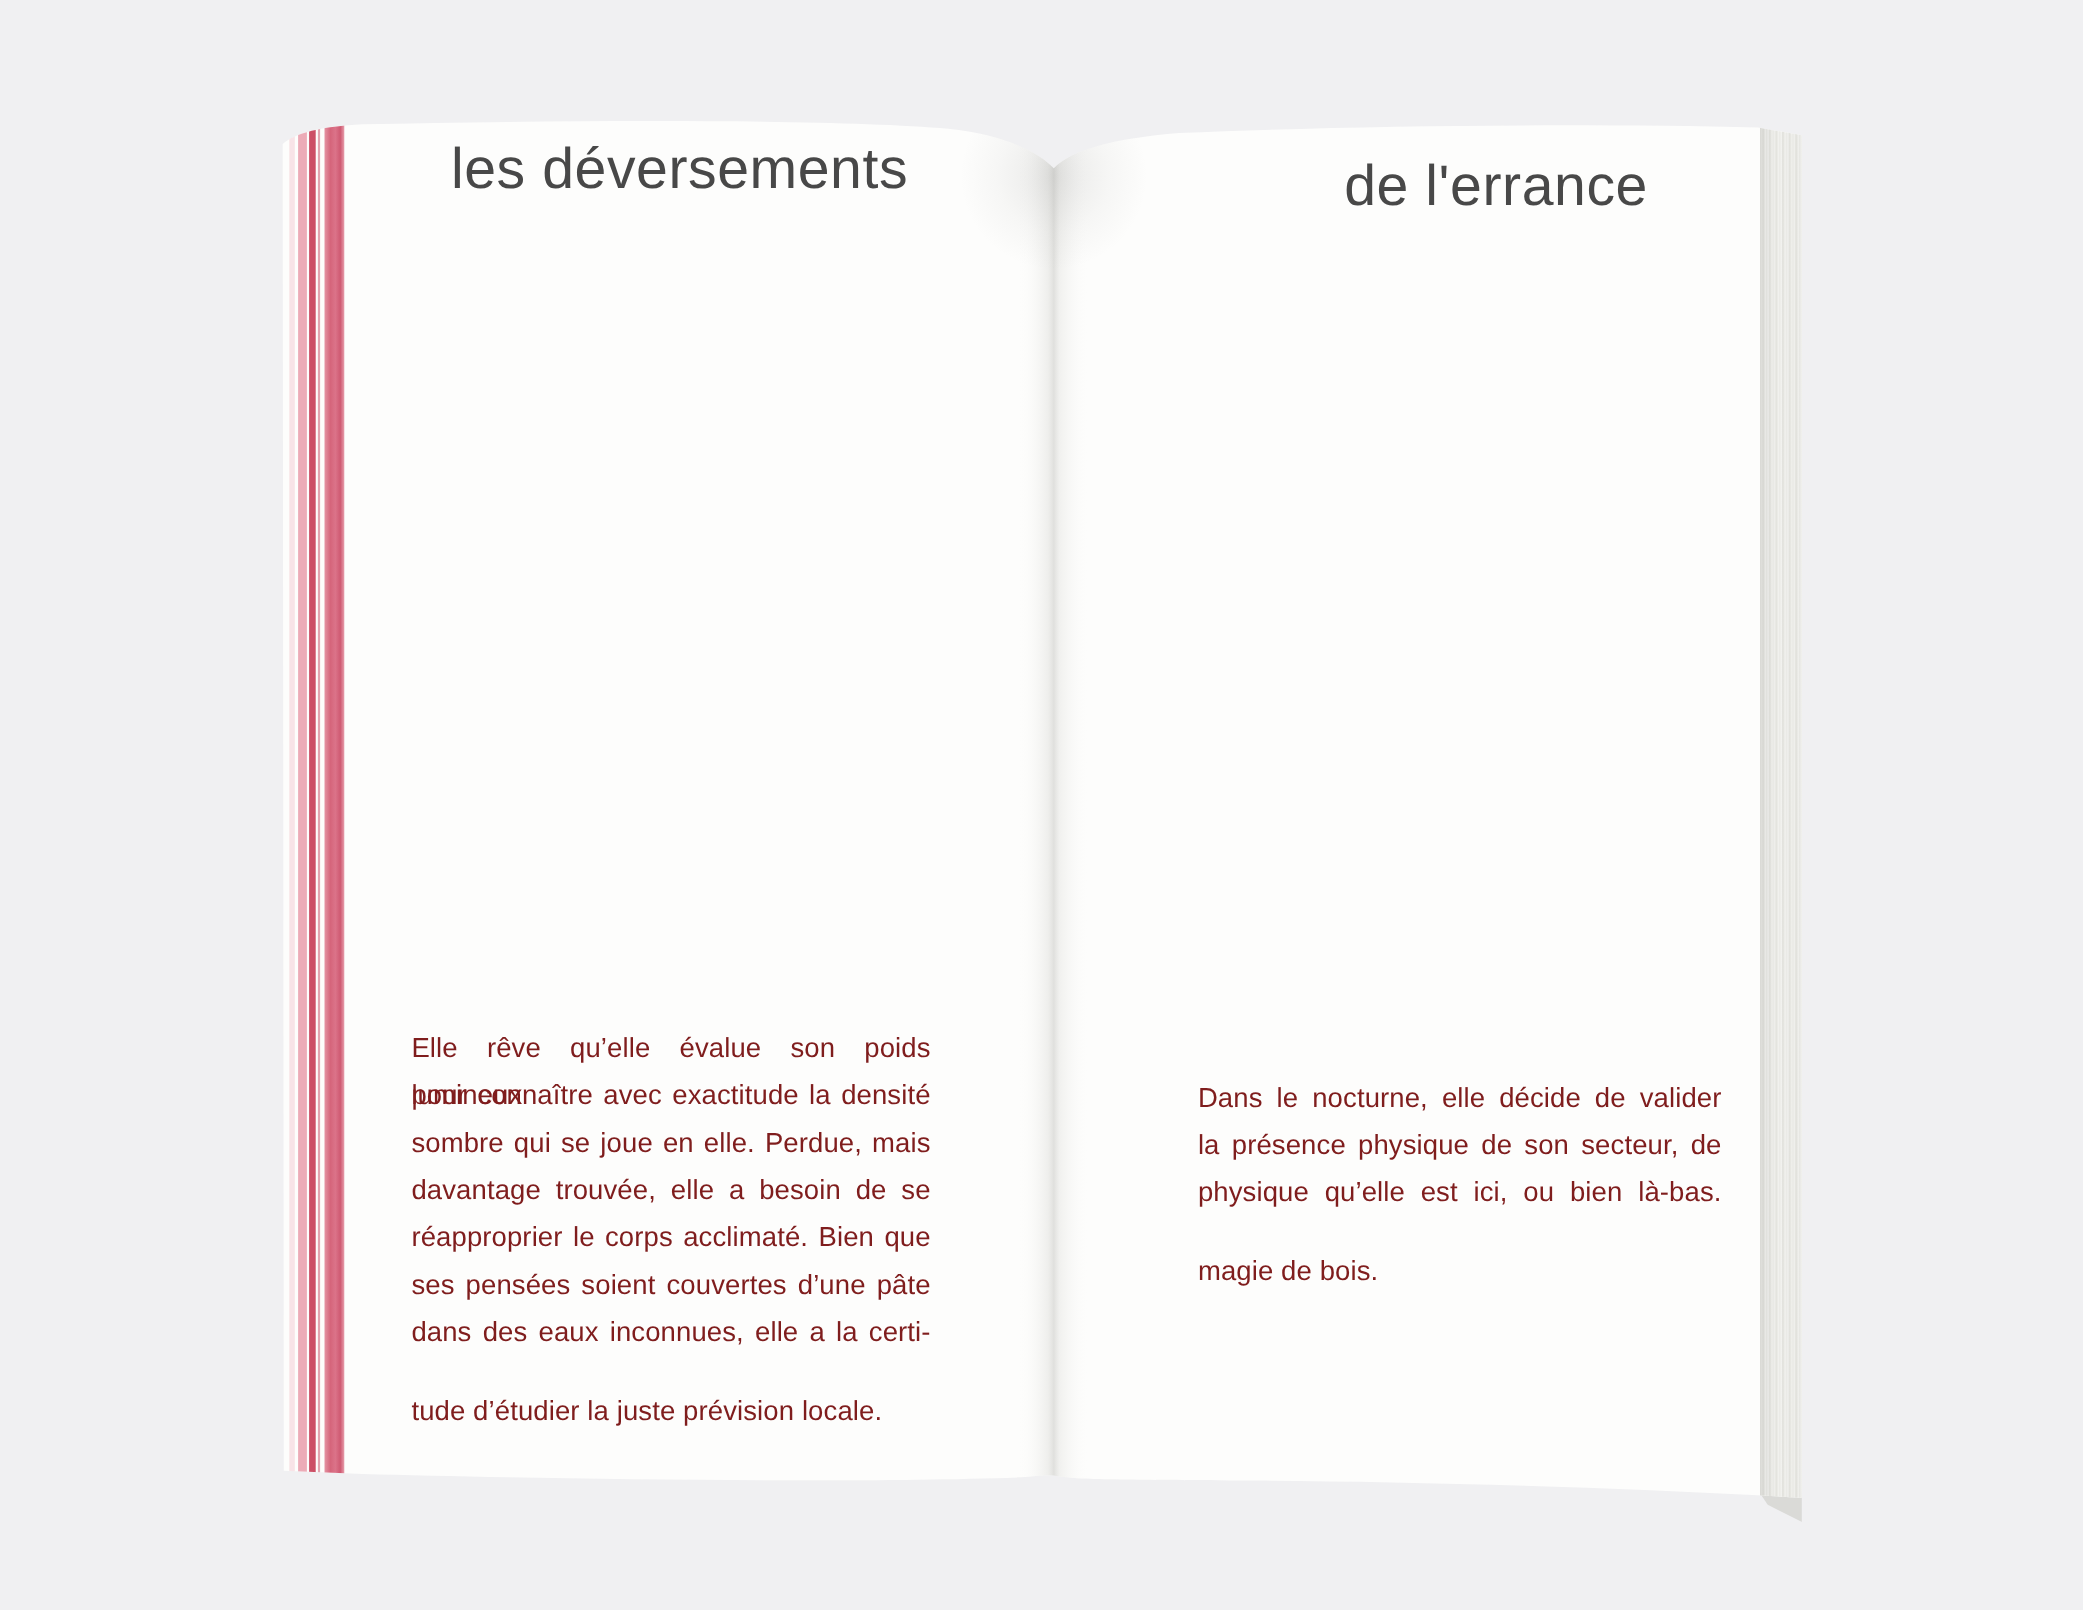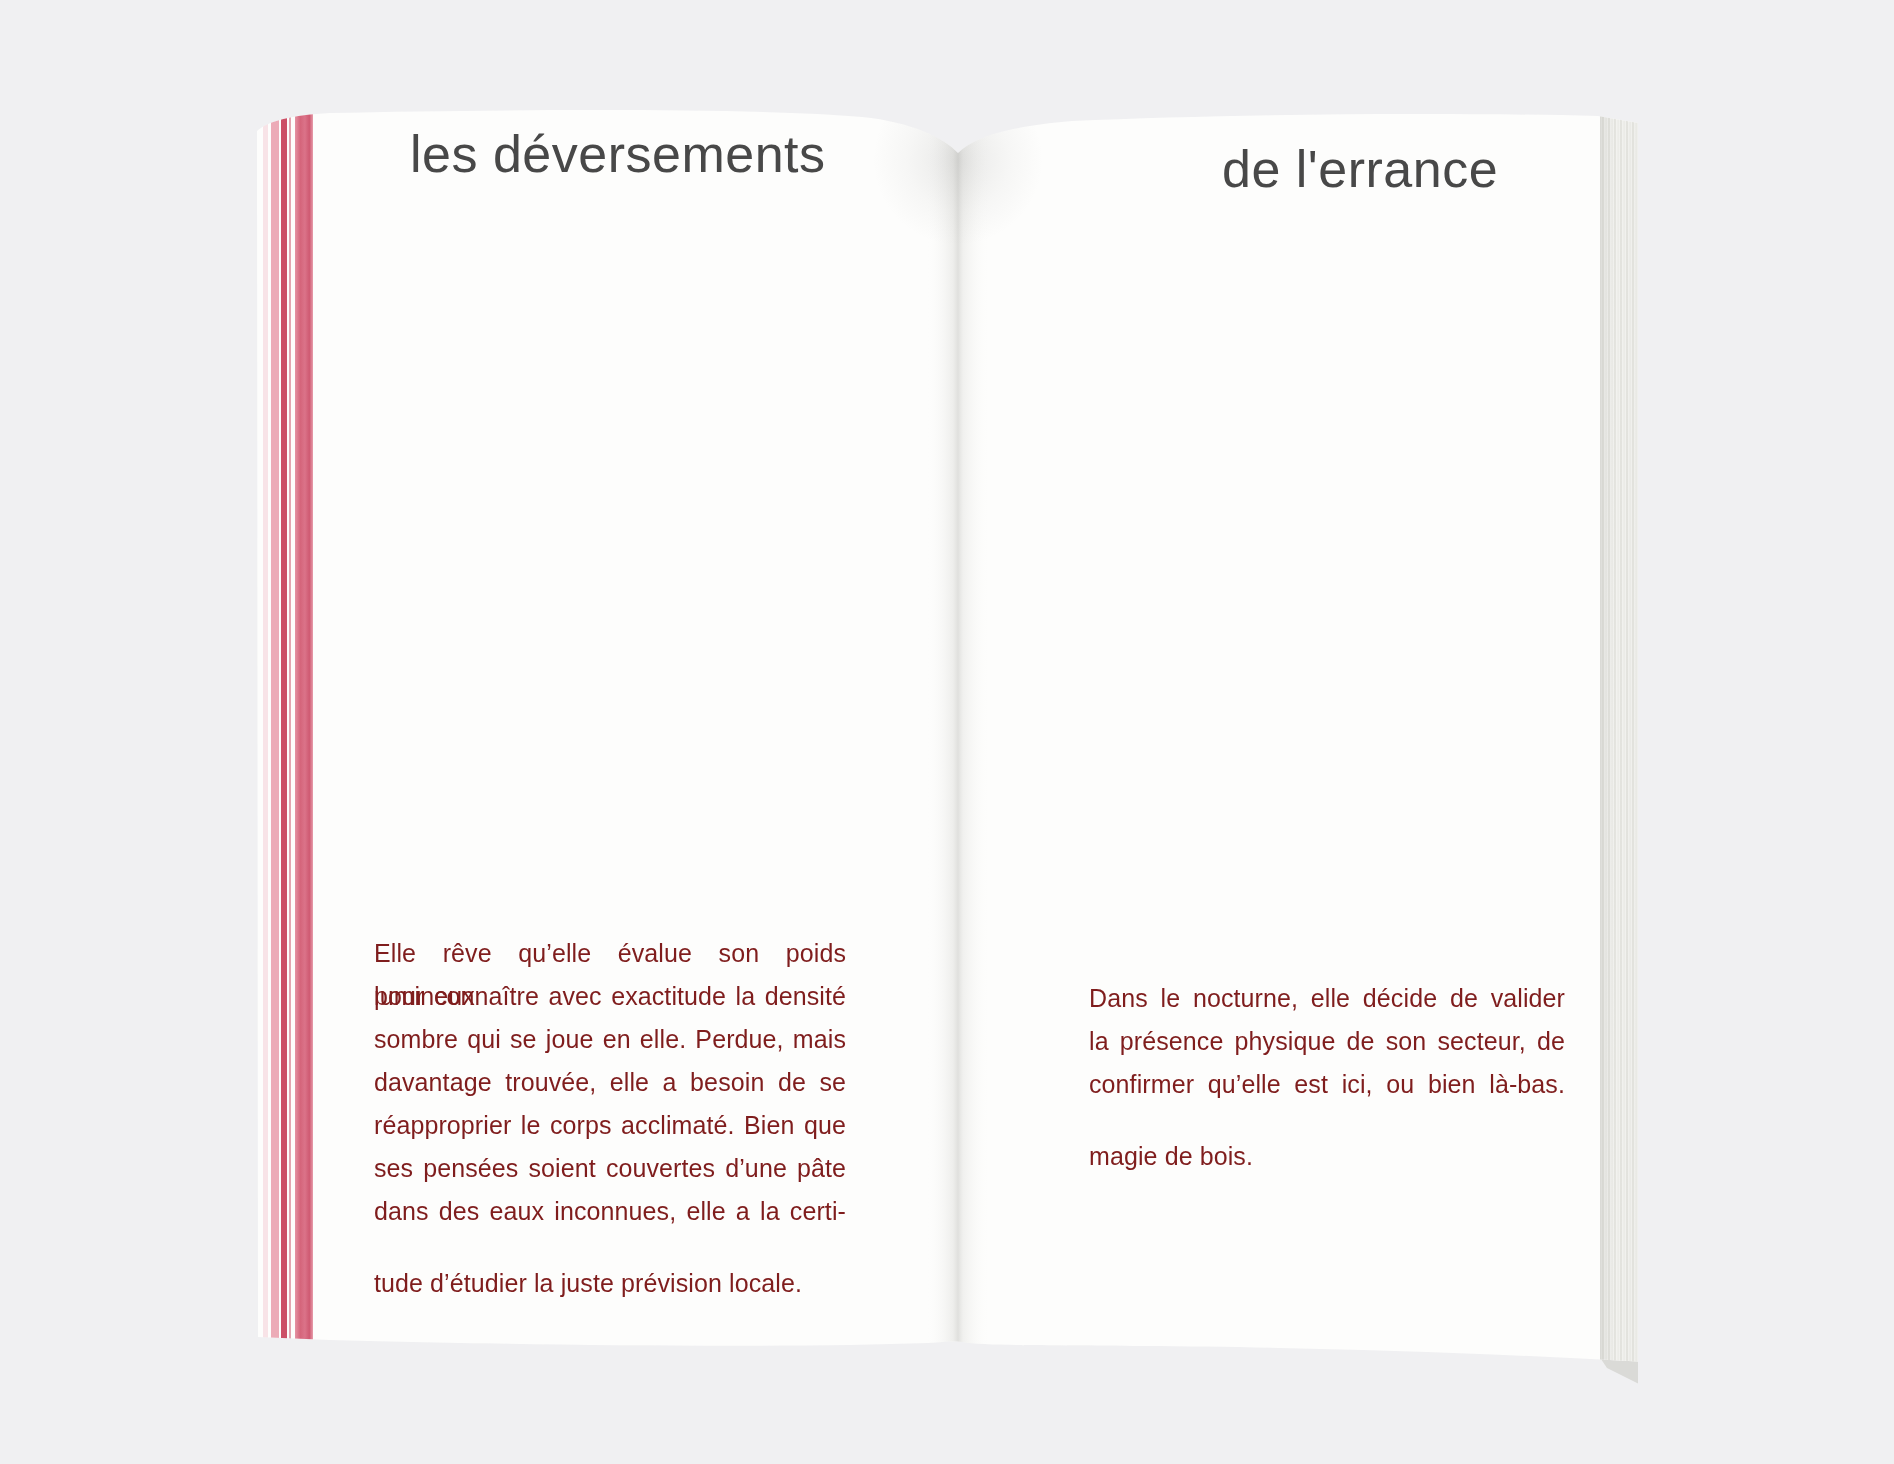--- a/index.html
+++ b/index.html
@@ -158,18 +158,18 @@
       <div class="line">ses pensées soient couvertes d’une pâte</div>
       <div class="line">dans des eaux inconnues, elle a la certi-</div>
       <div class="line last">tude d’étudier la juste prévision locale.</div>
     </div>
 
   <div class="page-title right-title">de l'errance</div>
 
   <div class="para right-para1">
       <div class="line">Dans le nocturne, elle décide de valider</div>
       <div class="line">la présence physique de son secteur, de</div>
-      <div class="line">confirmer qu’elle est ici, ou bien là-bas.</div>
+      <div class="line">physique qu’elle est ici, ou bien là-bas.</div>
       <div class="line last">magie de bois.</div>
     </div>
 
 
 </div>
 
 </body></html>

